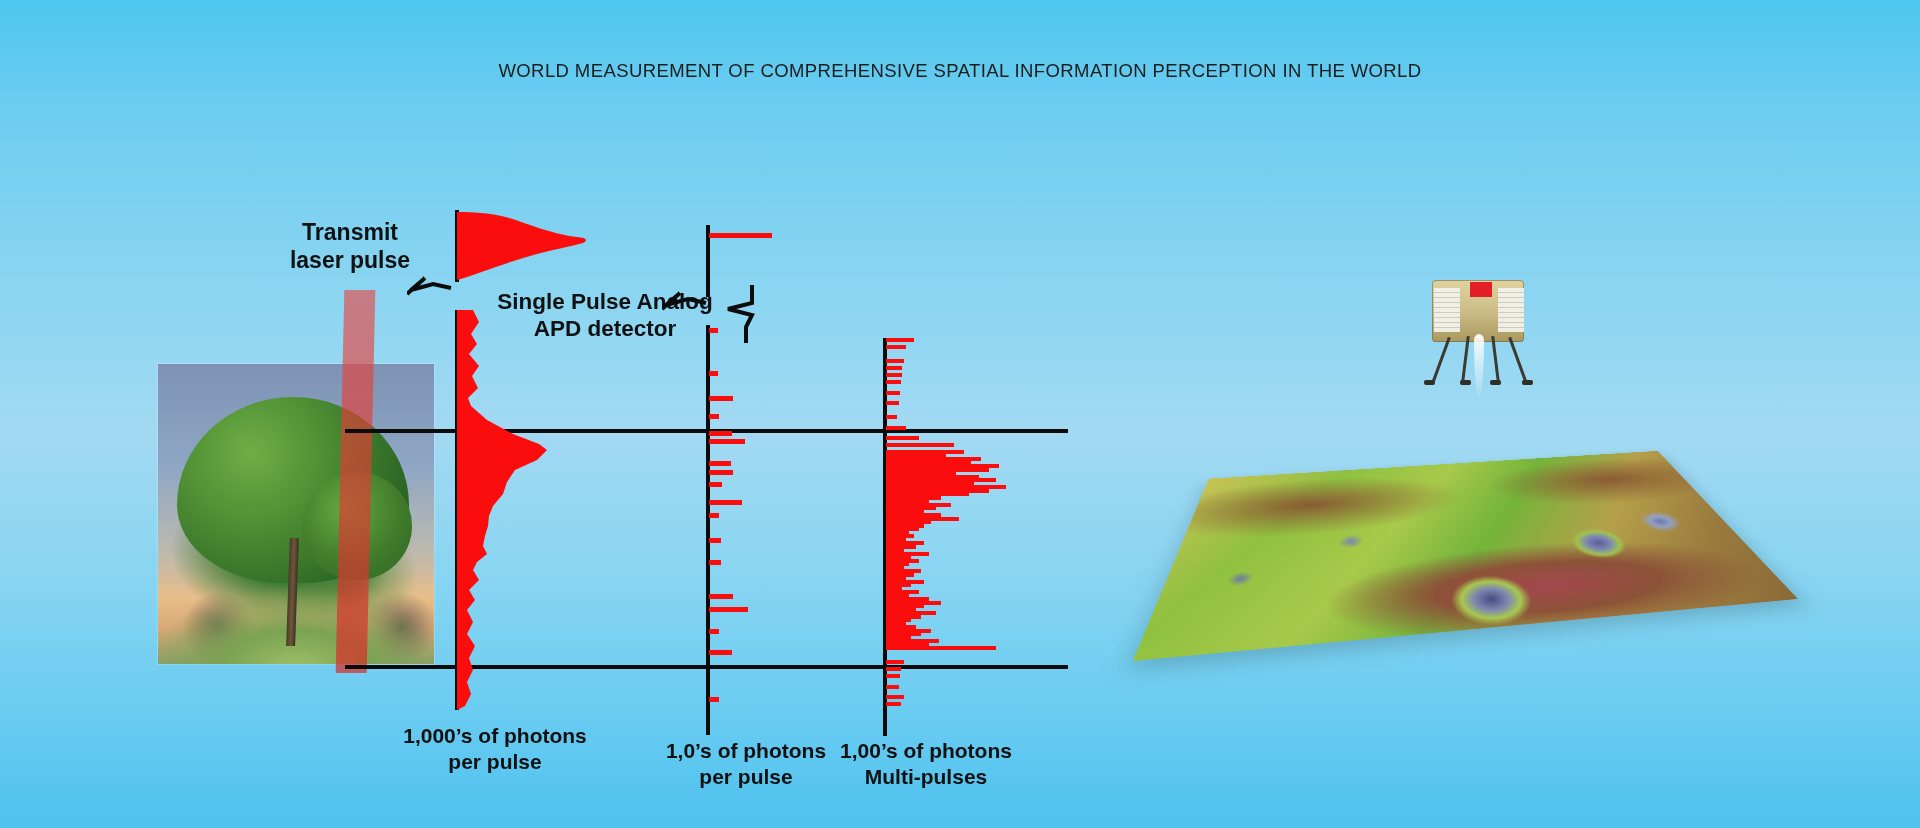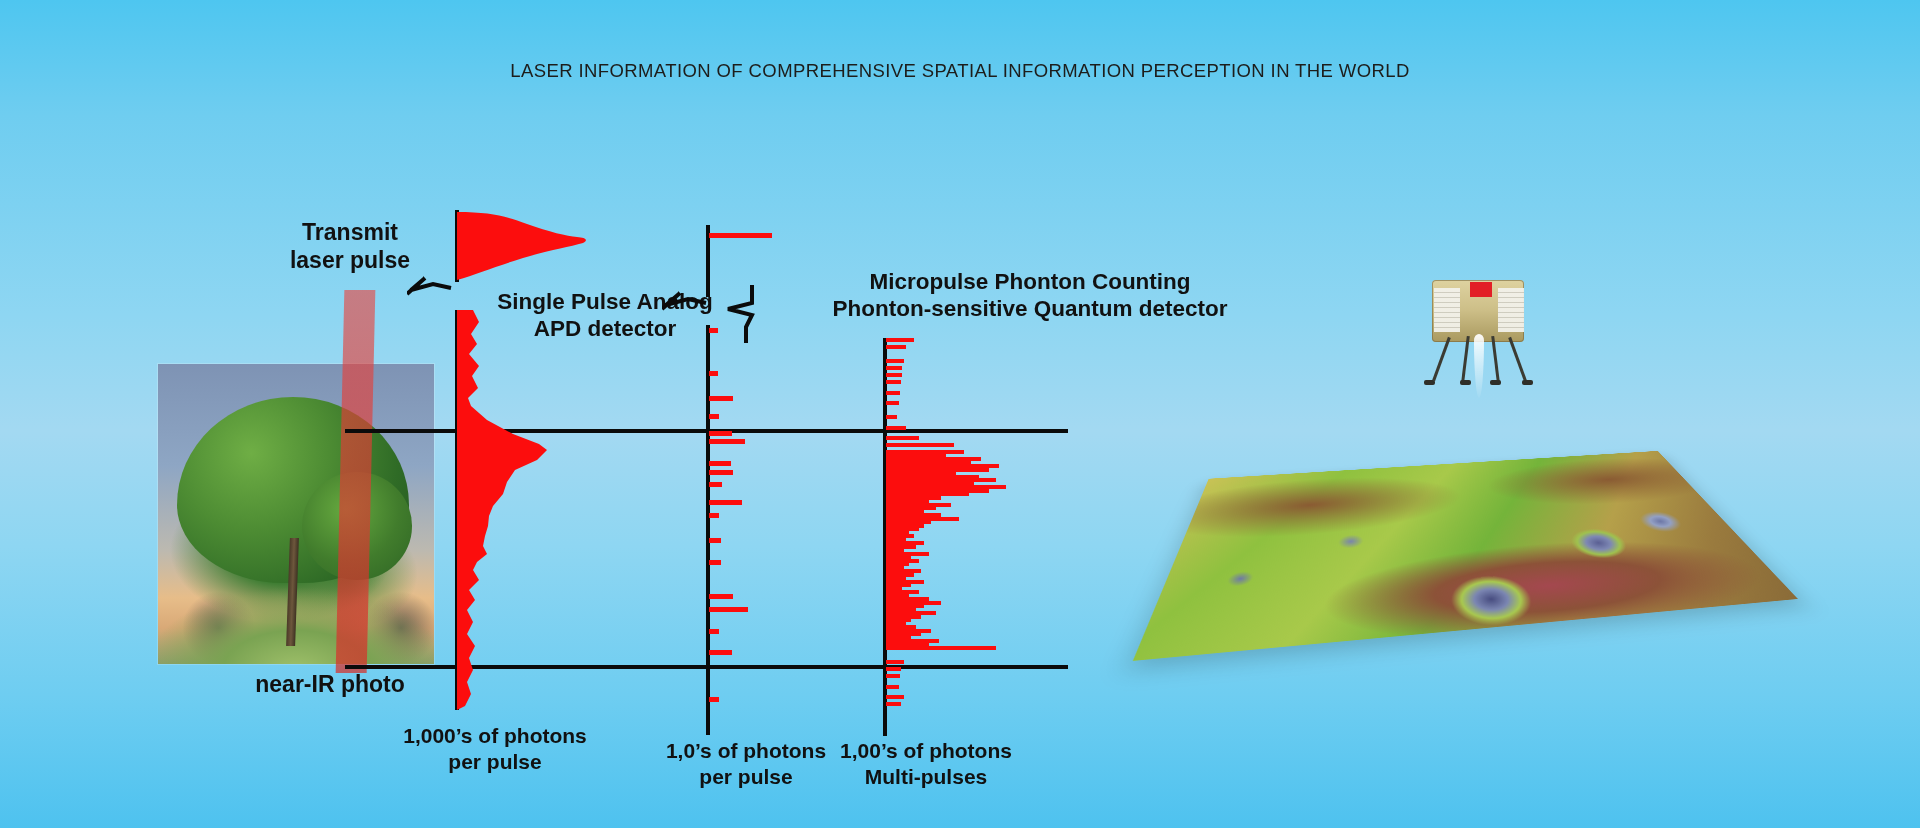--- a/index.html
+++ b/index.html
@@ -231,34 +231,33 @@
     border-radius: 50% 50% 50% 50% / 10% 10% 90% 90%;
     filter: blur(0.6px);
   }
 </style>
 </head>
 <body>
 
 <div id="stage">
 
   <div class="header">
-    <div class="title-en">LASER INFORMATION OF COMPREHENSIVE SPATIAL INFORMATION PERCEPTION IN THE WORLD</div>
+    <div class="title-en">WORLD MEASUREMENT OF COMPREHENSIVE SPATIAL INFORMATION PERCEPTION IN THE WORLD</div>
   </div>
 
   <div id="photo">
     <div class="canopy"></div>
     <div class="canopy2"></div>
     <div class="trunk"></div>
   </div>
   <div id="laser-beam"></div>
 
   <div class="abs-label" style="left:250px; top:218px; width:200px; font-size:23px;">Transmit
 laser pulse</div>
 
-  <div class="abs-label" style="left:210px; top:670px; width:240px; font-size:23px;">near-IR photo</div>
 
   <div class="ref-line" style="left:345px; top:429px; width:723px;"></div>
   <div class="ref-line" style="left:345px; top:665px; width:723px;"></div>
 
   <div class="panel" style="left:455px; top:210px; width:230px; height:500px;">
 
     <div class="axis" style="left:0px; top:0px; height:72px;"></div>
 
     <div class="axis" style="left:0px; top:100px; height:400px;"></div>
 
@@ -404,22 +403,20 @@
         <div class="bar" style="left: 3px; top: 336px; width: 13.75px; height: 4px; background: rgb(252, 13, 13);"></div>
         <div class="bar" style="left: 3px; top: 346.5px; width: 12.5px; height: 4px; background: rgb(252, 13, 13);"></div>
         <div class="bar" style="left: 3px; top: 357px; width: 17.5px; height: 4px; background: rgb(252, 13, 13);"></div>
         <div class="bar" style="left: 3px; top: 364px; width: 15px; height: 4px; background: rgb(252, 13, 13);"></div>
       </div>
 
     <div class="caption" style="left:-107px; top:400px; width:300px;">1,00’s of photons
 Multi-pulses</div>
   </div>
 
-  <div class="abs-label" style="left:815px; top:268px; width:430px; font-size:22.5px;">Micropulse Phonton Counting
-Phonton-sensitive Quantum detector</div>
 
   <div id="terrain-wrap">
     <div id="terrain"></div>
     <div id="lander">
       <div class="body"></div>
       <div class="panelL"></div>
       <div class="panelR"></div>
       <div class="flag"></div>
       <div class="leg" style="left:22px; transform:rotate(20deg);"></div>
       <div class="leg" style="left:46px; transform:rotate(7deg);"></div>

